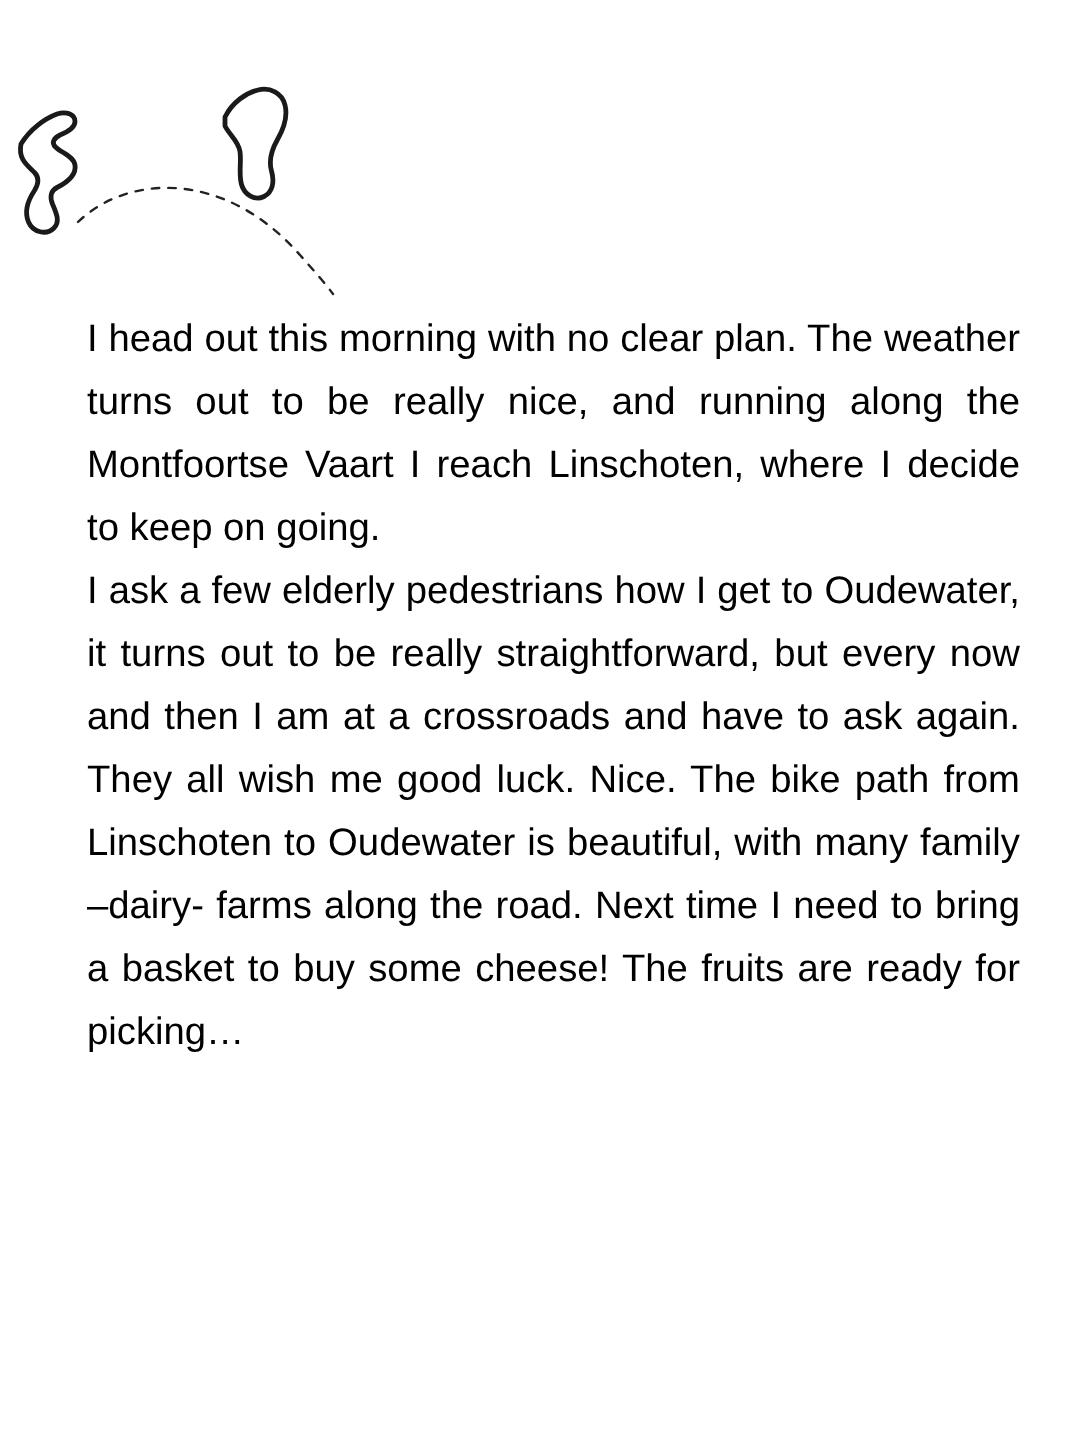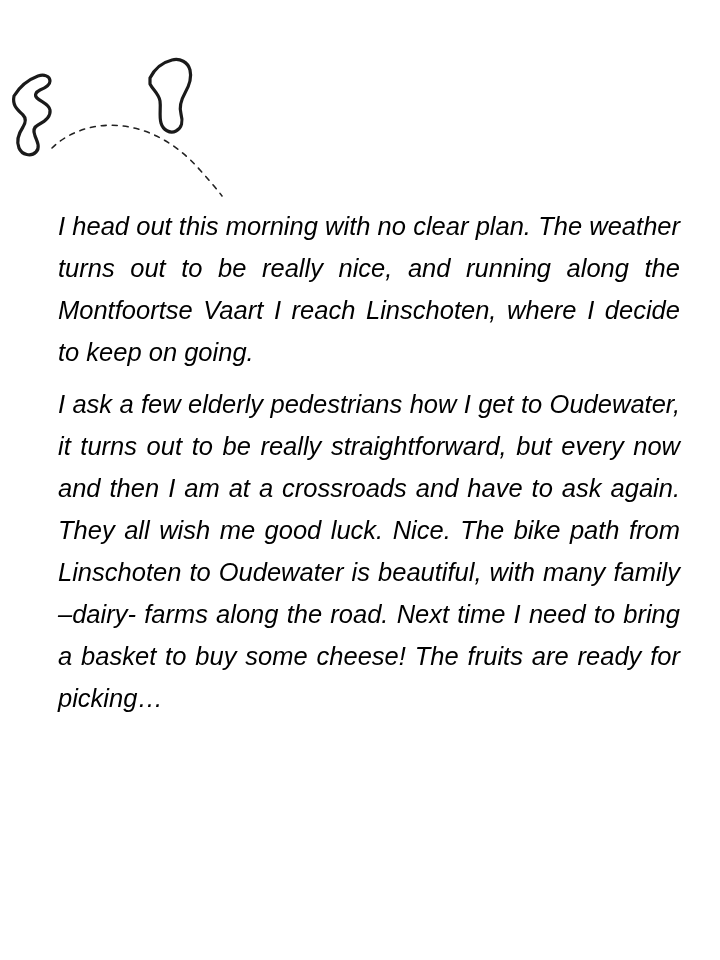--- a/index.html
+++ b/index.html
@@ -42,36 +42,35 @@
     color: #000;
     white-space: nowrap;
   }
 
   
   .body-text {
     position: absolute;
     left: 58px;
     top: 205px;
     width: 622px;
-    font-style: italic;
   }
   .para {
     margin: 0;
     font-size: 25.5px;
     line-height: 42px;
     text-align: justify;
     text-justify: inter-word;
     color: #000;
   }
   .para.last-left {
     text-align: justify;
   }
   
   .para + .para {
-    margin-top: 10px;
+    margin-top: 0;
   }
 </style>
 </head>
 <body>
 
 <div class="page">
 
   <svg class="deco" viewBox="0 0 720 210">
 
     <g>

